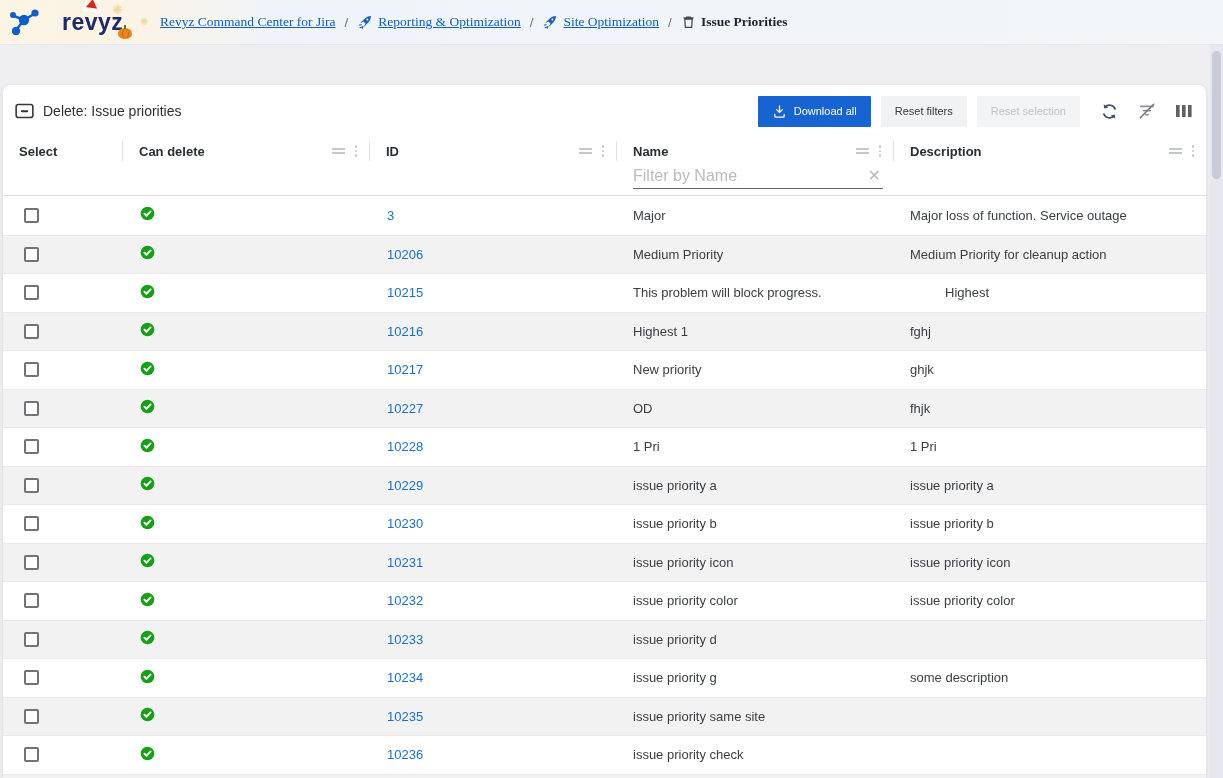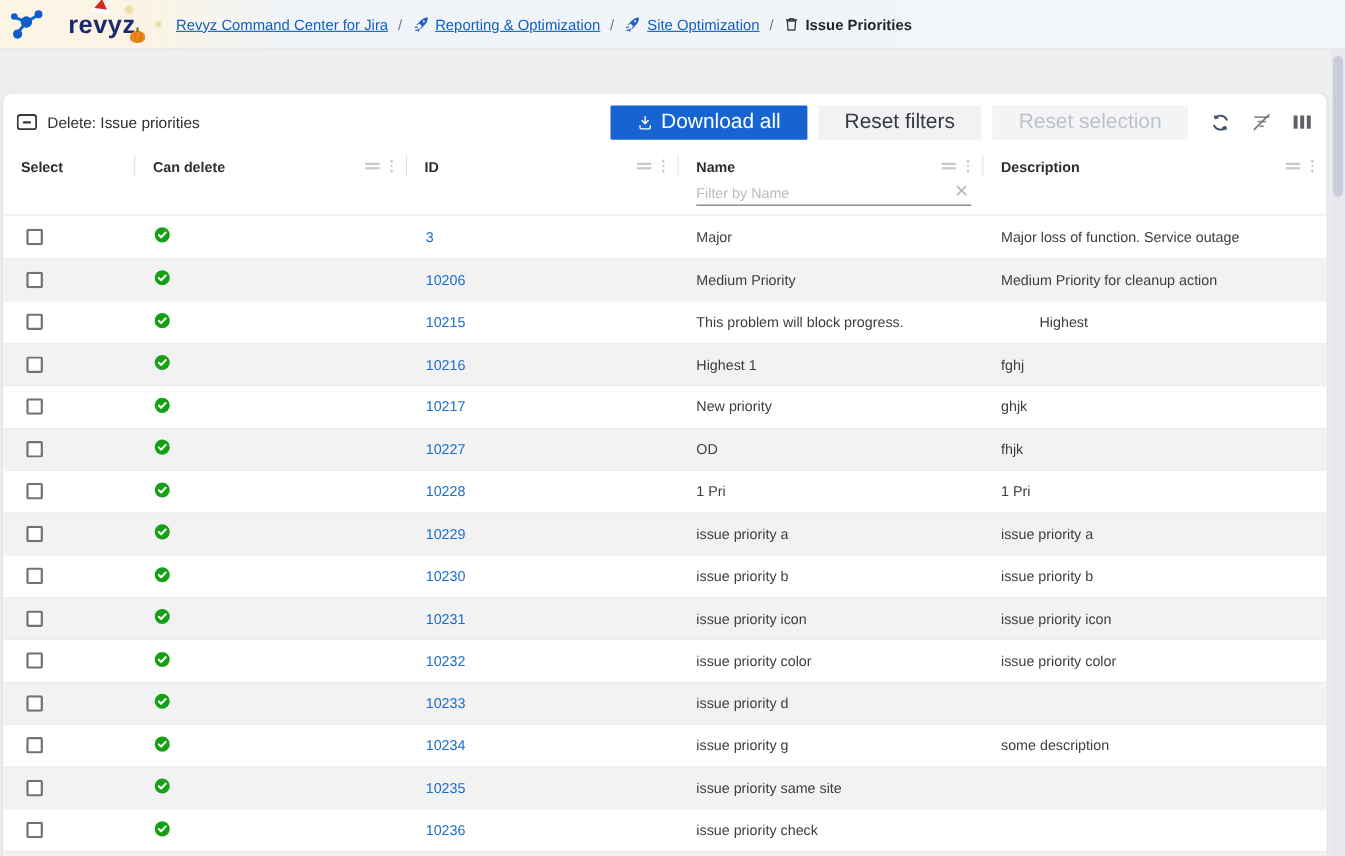--- a/index.html
+++ b/index.html
@@ -31,40 +31,40 @@
     background:#fff; border-radius:50%; }
   .pumpkin { position:absolute; left:118px; top:28px; width:14px; height:11px;
     background:#e8851c; border-radius:50% 50% 45% 45%; }
   .pumpkin::before { content:""; position:absolute; left:6px; top:-3px; width:2px; height:4px; background:#5c7a1e; }
   .pumpkin::after { content:""; position:absolute; left:4px; top:1px; width:5px; height:9px;
     border-left:1px solid #c76a10; border-right:1px solid #c76a10; border-radius:50%; }
   .firework { position:absolute; color:#e8c56a; opacity:0.55; font-size:13px; }
   .fw1 { left:112px; top:2px; } .fw2 { left:140px; top:16px; font-size:10px; }
 
   .breadcrumb { display:flex; align-items:center; font-size:13.5px; white-space:nowrap; margin-left:2px; }
-  .crumb { display:flex; align-items:center; gap:5px; }
+  .crumb { display:flex; align-items:center; gap:5px;font-family:Liberation Serif, serif; }
   .crumb a { color:#0d5fc4; text-decoration:underline; cursor:pointer; }
   .crumb-sep { color:#6e7680; margin:0 9px; }
   .crumb-current { font-weight:bold; color:#23272d; }
   .crumb svg { display:block; }
 
   
   .card {
     position:absolute; left:3px; top:85px; width:1203px; height:693px;
     background:#fff; border-radius:8px 8px 0 0;
     box-shadow:0 1px 4px rgba(40,45,60,0.12);
     overflow:hidden;
   }
 
   
   .toolbar { height:52px; display:flex; align-items:center; padding:0 13px 0 12px; }
   .tb-title { display:flex; align-items:center; gap:9px; font-size:14px; color:#2c3034; }
   .tb-spacer { flex:1; }
-  .btn { border:none; border-radius:1px; font-family:inherit; font-size:19px;
-    height:31px; padding:0 24px; cursor:pointer; display:flex; align-items:center; gap:7px; }
+  .btn { border:none; border-radius:1px; font-family:inherit; font-size:11px;
+    height:31px; padding:0 14px; cursor:pointer; display:flex; align-items:center; gap:7px; }
   .btn-primary { background:#1564d2; color:#fff; }
   .btn-plain { background:#f1f2f4; color:#35393e; margin-left:10px; }
   .btn-disabled { background:#f3f4f5; color:#bfc3c8; margin-left:10px; cursor:default; }
   .tb-icons { display:flex; align-items:center; gap:18px; margin-left:20px; }
   .tb-icon { cursor:pointer; display:flex; align-items:center; }
 
   
   .thead { border-bottom:1px solid #dcdee1; }
   .hrow { display:flex; height:28px; align-items:center; }
   .frow { display:flex; height:30px; align-items:flex-start; }
@@ -81,21 +81,21 @@
 
   .col-select { width:120px; }
   .col-candelete { width:247px; }
   .col-id { width:247px; }
   .col-name { width:277px; }
   .col-desc { flex:1; }
 
   .fcell { padding-left:16px; }
   .filter-box { width:250px; display:flex; align-items:center;
     border-bottom:1px solid #61656a; padding-bottom:3px; margin-top:2px; }
-  .filter-input { border:none; outline:none; flex:1; font-family:inherit; font-size:13px;
+  .filter-input { border:none; outline:none; flex:1; font-family:inherit; font-size:16px;
     color:#3a3e43; background:transparent; }
   .filter-input::placeholder { color:#b9bcc0; }
   .filter-clear { color:#b4b7bb; font-size:16px; line-height:1; cursor:pointer; padding:0 2px; }
 
   
   .trow { display:flex; height:38.5px; align-items:center; border-top:1px solid #e9eaeb; background:#fff; }
   .trow:first-child { border-top:none; }
   .trow.alt { background:#f2f2f3; }
   .tcell { padding-left:16px; font-size:13px; color:#3a3e42; overflow:hidden;
     white-space:nowrap; text-overflow:ellipsis; }

